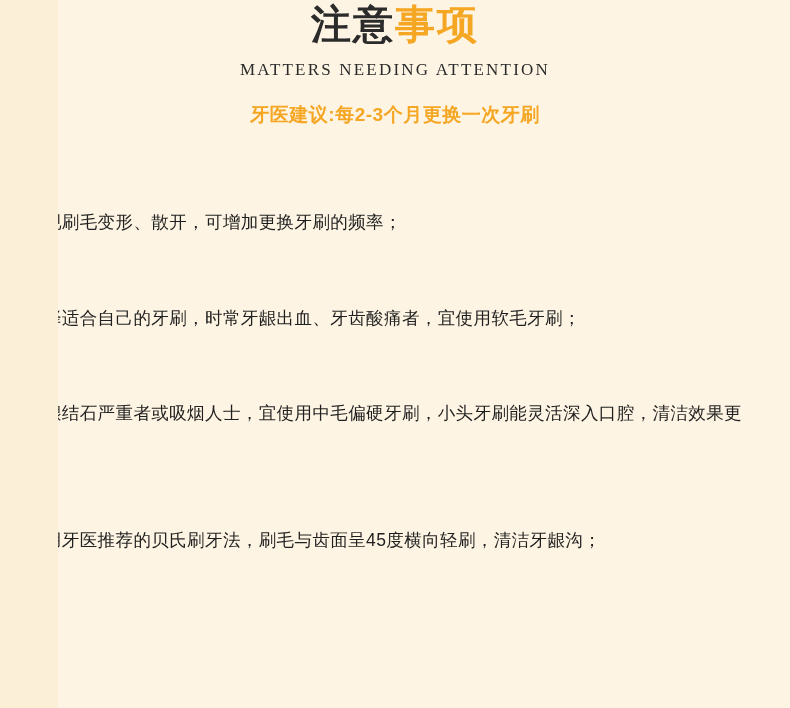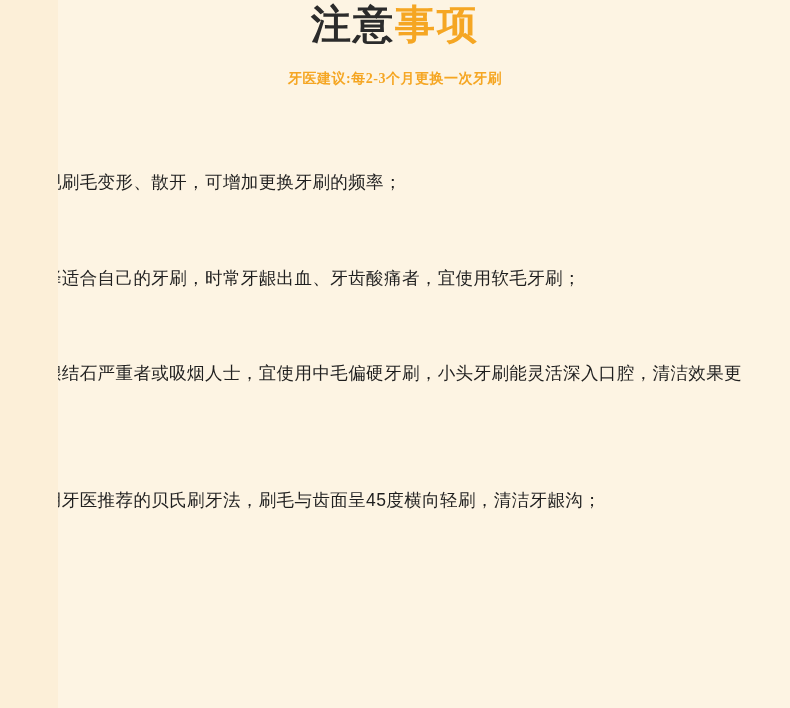--- a/index.html
+++ b/index.html
@@ -43,25 +43,24 @@
   .title-main .t2 { color: #f5a623; }
   .title-sub {
     margin-top: 12px;
     font-size: 17px;
     letter-spacing: 2.2px;
     color: #2b2b2b;
     font-family: "Liberation Serif", serif;
   }
   .title-highlight {
     margin-top: 22px;
-    font-size: 14px;
+    font-size: 19px;
     font-weight: bold;
     color: #f5a623;
     letter-spacing: 0.5px;
-    font-family: Liberation Serif, serif;
   }
   .items {
     margin-top: 48px;
     padding-left: 26px;
     padding-right: 24px;
   }
   .item {
     margin-bottom: 34px;
   }
   .tri {
@@ -84,20 +83,21 @@
 </head>
 <body>
 
 <div class="page">
   <div class="left-bar"></div>
 
   <div class="header">
     <div class="title-main">
       <span class="t1">注意</span><span class="t2">事项</span>
     </div>
+    <div class="title-sub">MATTERS NEEDING ATTENTION</div>
     <div class="title-highlight">牙医建议:每2-3个月更换一次牙刷</div>
   </div>
 
   <div class="items">
     <div class="item">
       <div class="tri"></div>
       <div class="item-text">发现刷毛变形、散开，可增加更换牙刷的频率；</div>
     </div>
     <div class="item">
       <div class="tri"></div>

